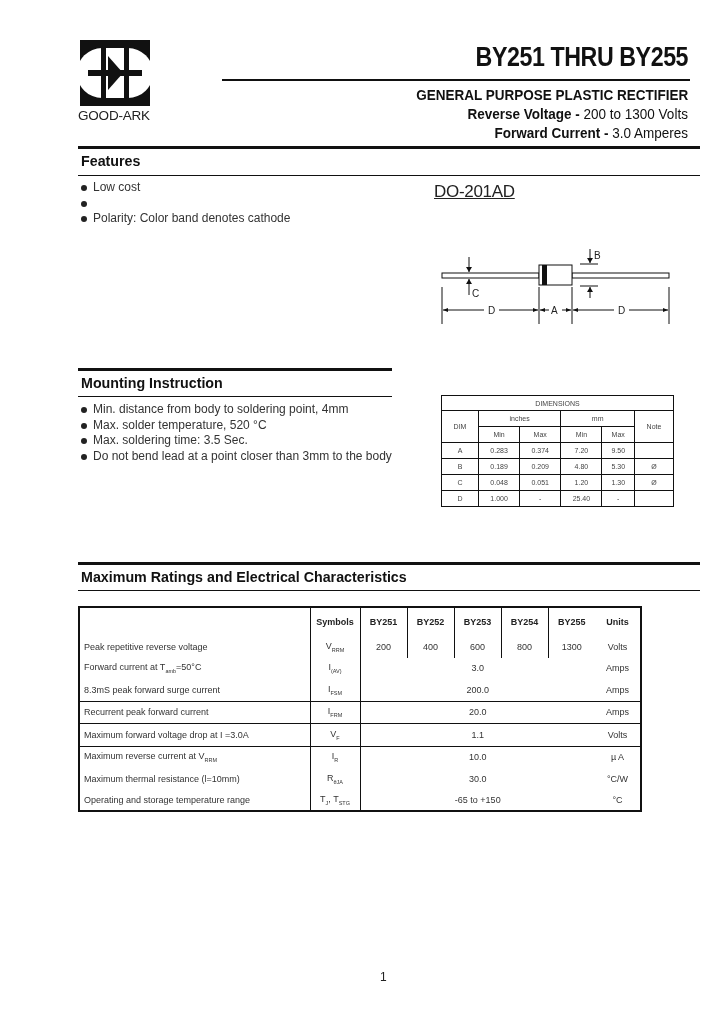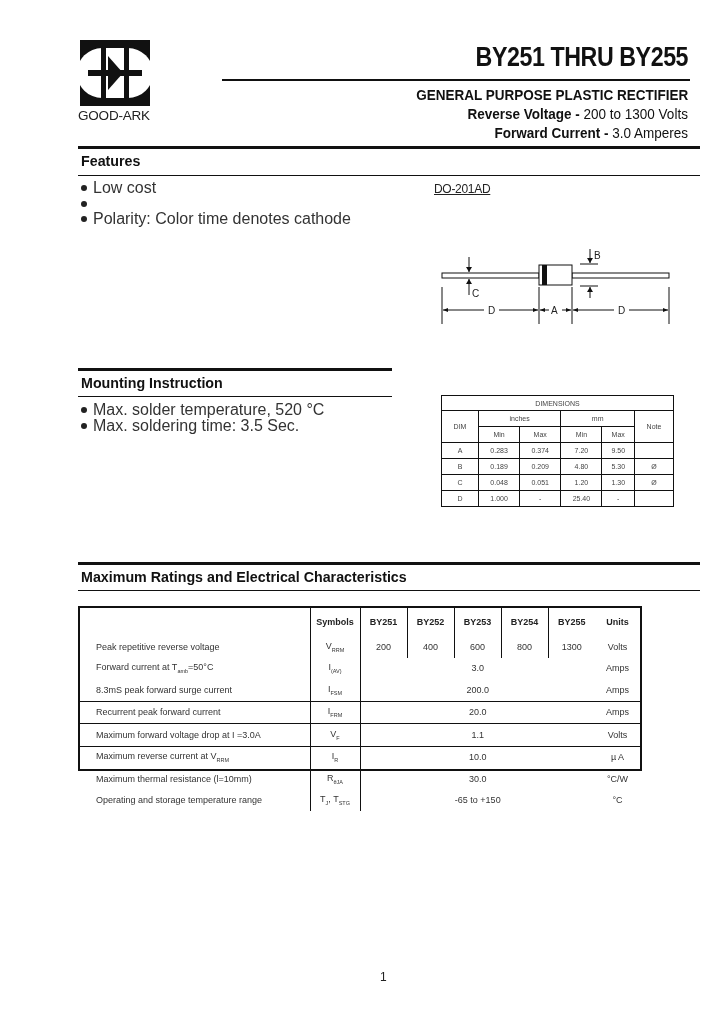--- a/index.html
+++ b/index.html
@@ -15,36 +15,36 @@
   .sub1 { right:32px; top:86px; font-size:15px; font-weight:bold; white-space:nowrap; transform:scaleX(0.9); transform-origin:right top; }
   .sub2 { right:32px; top:105px; font-size:15px; white-space:nowrap; transform:scaleX(0.9); transform-origin:right top; }
   .sub3 { right:32px; top:124px; font-size:15px; white-space:nowrap; transform:scaleX(0.9); transform-origin:right top; }
   .sub2 b, .sub3 b { font-weight:bold; }
 
   .rule-thick { height:3px; background:#111; }
   .rule-thin { height:1px; background:#111; }
 
   .section-title { font-size:15.5px; font-weight:bold; white-space:nowrap; transform:scaleX(0.92); transform-origin:left top; }
 
-  .bullets { list-style:none; margin:0; padding:0; font-size:16px; color:#333; }
+  .bullets { list-style:none; margin:0; padding:0; font-size:12px; color:#333; }
   .bullets li { height:15.6px; line-height:15.6px; white-space:nowrap; position:relative; padding-left:14px; }
   .bullets li .dot { position:absolute; left:2px; top:5px; width:6px; height:6px; border-radius:50%; background:#222; }
 
-  .pkg-label { left:434px; top:182px; font-size:12px; text-decoration:underline; color:#222; letter-spacing:-0.3px; }
+  .pkg-label { left:434px; top:182px; font-size:17px; text-decoration:underline; color:#222; letter-spacing:-0.3px; }
 
   
   table { border-collapse:collapse; }
   .dim { left:441px; top:395px; width:233px; font-size:7px; color:#444; }
   .dim td { border:1px solid #111; text-align:center; height:15px; padding:0; }
 
   
-  .rt-wrap { left:78px; top:606px; width:564px; height:165px; border:2px solid #111; box-sizing:border-box; }
+  .rt-wrap { left:78px; top:606px; width:564px; height:206px; border:2px solid #111; box-sizing:border-box; }
   .rt { width:100%; font-size:9px; color:#333; }
   .rt td { height:21.5px; padding:0; text-align:center; white-space:nowrap; }
-  .rt td.desc { text-align:left; padding-left:16px; }
+  .rt td.desc { text-align:left; padding-left:4px; }
   .rt .hdr td { height:28px; font-weight:bold; color:#222; }
   .vl { border-left:1px solid #111; }
   .bt { border-top:1px solid #111; }
   sub { font-size:5.5px; }
 
   .page-num { left:380px; top:970px; font-size:12px; color:#222; }
 </style>
 </head>
 <body>
 
@@ -71,21 +71,21 @@
   <b>Forward Current -</b>
   <span>3.0 Amperes</span>
 </div>
 
 <div class="abs rule-thick" style="left:78px; top:146px; width:622px;"></div>
 <div class="abs section-title" style="left:81px; top:152px;">Features</div>
 <div class="abs rule-thin" style="left:78px; top:175px; width:622px;"></div>
 <ul class="abs bullets" style="left:79px; top:180px;">
   <li><span class="dot"></span><span>Low cost</span></li>
   <li><span class="dot"></span></li>
-  <li><span class="dot"></span><span>Polarity: Color time denotes cathode</span></li>
+  <li><span class="dot"></span><span>Polarity: Color band denotes cathode</span></li>
 </ul>
 
 <div class="abs pkg-label">DO-201AD</div>
 <svg class="abs" style="left:438px; top:240px;" width="236" height="84" viewBox="0 0 236 84">
   <g stroke="#111" fill="none" stroke-width="1">
 
     <rect x="4" y="33" width="97" height="5" fill="#fff"></rect>
     <rect x="134" y="33" width="97" height="5" fill="#fff"></rect>
 
     <rect x="101" y="25" width="33" height="20" fill="#fff"></rect>
@@ -129,22 +129,24 @@
     <text x="50" y="74">D</text>
     <text x="113" y="74">A</text>
     <text x="180" y="74">D</text>
   </g>
 </svg>
 
 <div class="abs rule-thick" style="left:78px; top:368px; width:314px;"></div>
 <div class="abs section-title" style="left:81px; top:374px;">Mounting Instruction</div>
 <div class="abs rule-thin" style="left:78px; top:396px; width:314px;"></div>
 <ul class="abs bullets" style="left:79px; top:402px;">
+  <li><span class="dot"></span><span>Min. distance from body to soldering point, 4mm</span></li>
   <li><span class="dot"></span><span>Max. solder temperature, 520 °C</span></li>
   <li><span class="dot"></span><span>Max. soldering time: 3.5 Sec.</span></li>
+  <li><span class="dot"></span><span>Do not bend lead at a point closer than 3mm to the body</span></li>
 </ul>
 
 <table class="abs dim" style="border:1.5px solid #111;">
   <tbody>
       <tr>
     <td colspan="6" style="height:14px;">DIMENSIONS</td>
   </tr>
   <tr>
     <td rowspan="2" style="width:36px;">DIM</td>
     <td colspan="2">inches</td>

